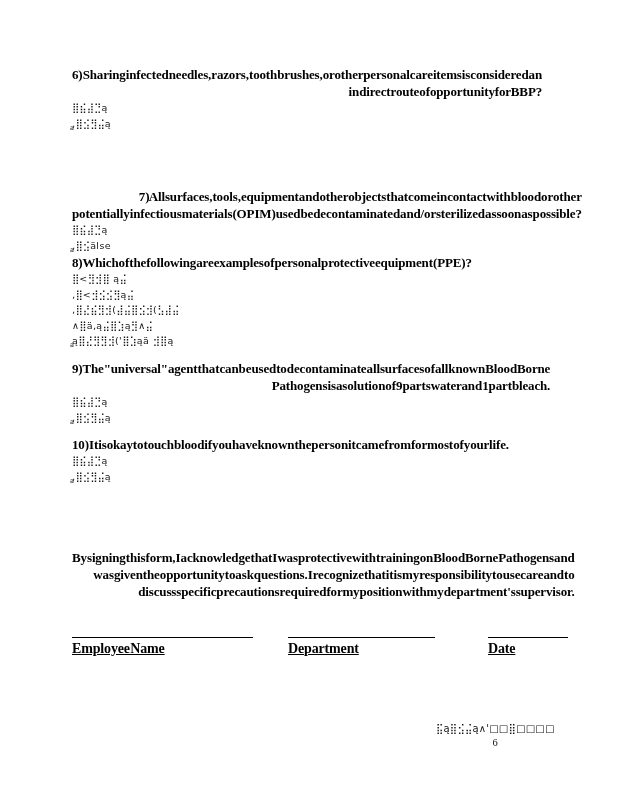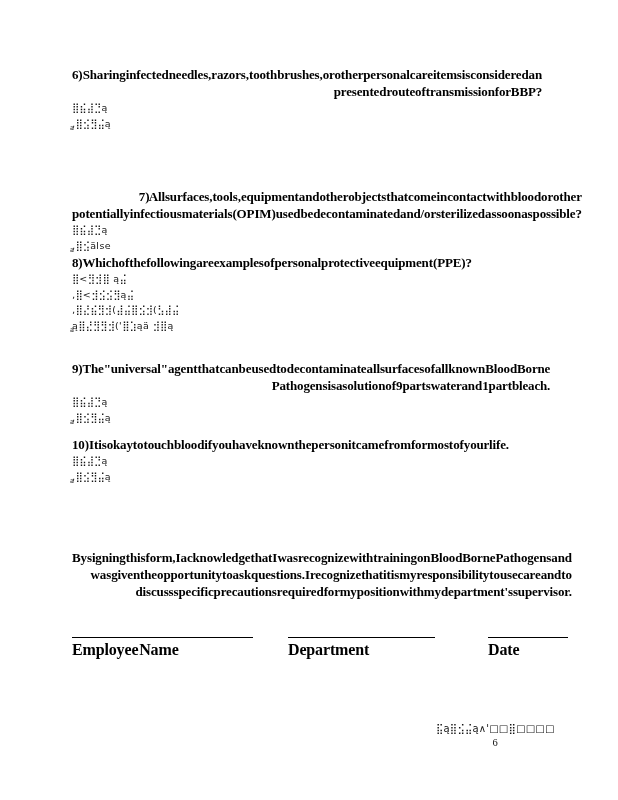--- a/index.html
+++ b/index.html
@@ -44,25 +44,26 @@
     position: absolute;
     left: -2px; bottom: -5px;
     font-size: 6.5px;
     letter-spacing: 0;
     color: #222;
   }
   .sig-col { position: absolute; top: 630px; }
   .sig-line { height: 7px; border-bottom: 1.5px solid #000; }
   .sig-label {
     margin: 3px 0 0 0;
-    font-size: 16px;
+    font-size: 14px;
     font-weight: bold;
     word-spacing: -3px;
     letter-spacing: -0.15px;
     white-space: nowrap;
+    text-decoration: underline;
   }
   #sig-employee { left: 72px;  width: 181px; }
   #sig-department { left: 288px; width: 147px; }
   #sig-date { left: 488px; width: 80px; }
   .footer {
     position: absolute;
     left: 436px; top: 721px; width: 118px;
     text-align: center;
   }
   .footer .g { font-size: 10px; line-height: 15px; letter-spacing: 0.2px; }
@@ -74,55 +75,56 @@
     color: #111;
   }
 </style>
 </head>
 <body>
 
 <div class="page">
 
   <section class="block" style="top:66px">
     <p class="ql">6) Sharing infected needles, razors, tooth brushes, or other personal care items is considered an</p>
-    <p class="ql">presented route of transmission for BBP?</p>
+    <p class="ql">indirect route of opportunity for BBP?</p>
     <p class="g">⣿⣮⣼⣙ą</p>
     <p class="g"><span>‚⣿⣪⣻⣬ą</span><span class="mk">a</span></p>
   </section>
 
   <section class="block" style="top:188px">
     <p class="ql">7) All surfaces, tools, equipment and other objects that come in contact with blood or other</p>
     <p class="ql">potentially infectious materials (OPIM) used be decontaminated and/or sterilized as soon as possible?</p>
     <p class="g">⣿⣮⣼⣙ą</p>
     <p class="g"><span>‚⣿⣪älse</span><span class="mk">a</span></p>
   </section>
 
   <section class="block" style="top:254px">
     <p class="ql">8) Which of the following are examples of personal protective equipment (PPE)?</p>
     <p class="g">⣿&lt;⣻⣺⣿ ą⣬</p>
     <p class="g">‚⣿&lt;⣺⣪⣪⣻ą⣬</p>
     <p class="g">‚⣿⣜⣮⣻⣺(⣼⣬⣿⣪⣺(⣣⣼⣬</p>
+    <p class="g">∧⣿ä‚ą⣬⣿⣱ą⣻∧⣬</p>
     <p class="g"><span>ą⣿⣜⣻⣻⣺('⣿⣱ąä ⣺⣿ą</span><span class="mk">a</span></p>
   </section>
 
   <section class="block" style="top:360px">
     <p class="ql">9) The "universal" agent that can be used to decontaminate all surfaces of all known BloodBorne</p>
     <p class="ql">Pathogens is a solution of 9 parts water and 1 part bleach.</p>
     <p class="g">⣿⣮⣼⣙ą</p>
     <p class="g"><span>‚⣿⣪⣻⣬ą</span><span class="mk">a</span></p>
   </section>
 
   <section class="block" style="top:436px">
     <p class="ql">10) It is okay to touch blood if you have known the person it came from for most of your life.</p>
     <p class="g">⣿⣮⣼⣙ą</p>
     <p class="g"><span>‚⣿⣪⣻⣬ą</span><span class="mk">a</span></p>
   </section>
 
   <section class="block" style="top:549px">
-    <p class="ql">By signing this form, I acknowledge that I was recognize with training on BloodBorne Pathogens and</p>
+    <p class="ql">By signing this form, I acknowledge that I was protective with training on BloodBorne Pathogens and</p>
     <p class="ql">was given the opportunity to ask questions. I recognize that it is my responsibility to use care and to</p>
     <p class="ql">discuss specific precautions required for my position with my department's supervisor.</p>
   </section>
 
   <div class="sig-col" id="sig-employee">
     <div class="sig-line"></div>
     <p class="sig-label">Employee Name</p>
   </div>
   <div class="sig-col" id="sig-department">
     <div class="sig-line"></div>

